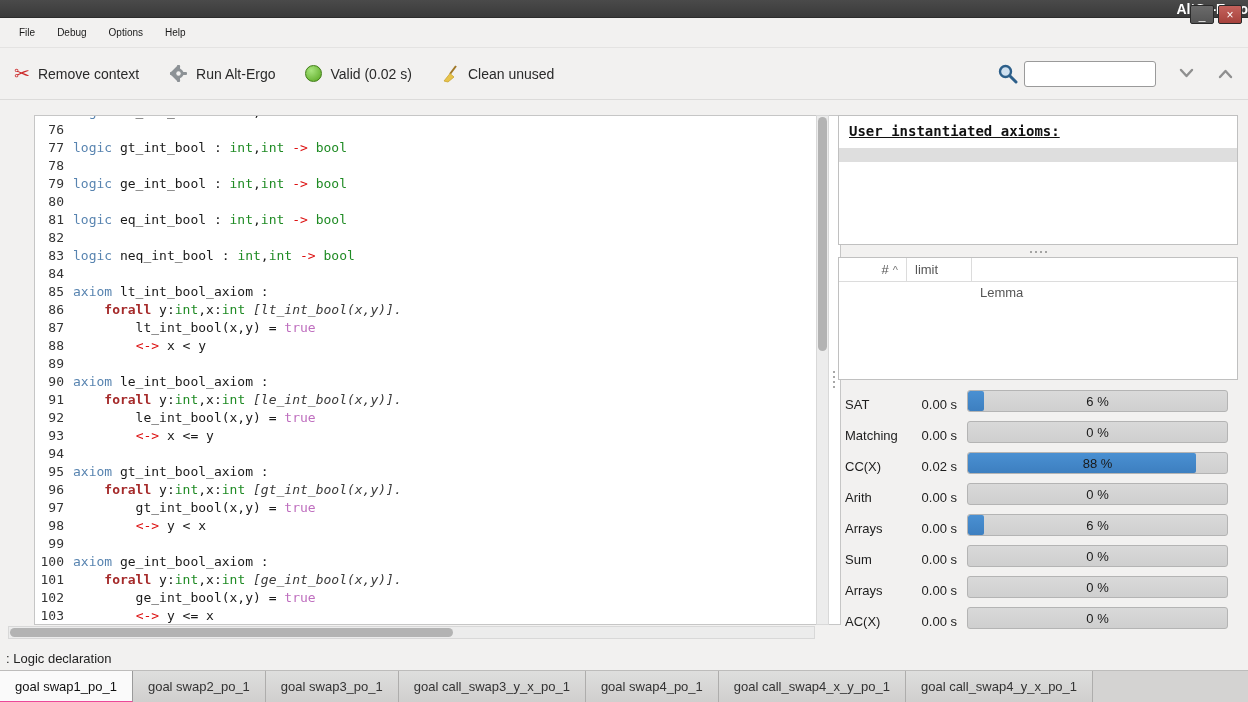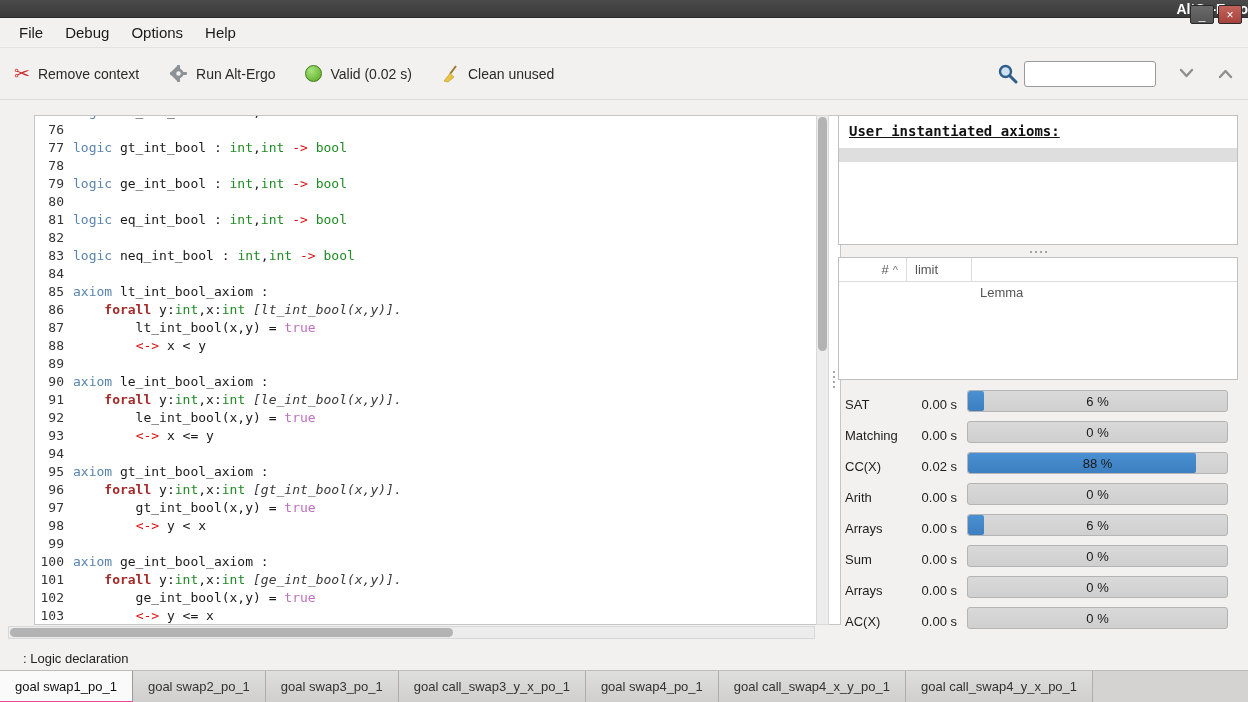--- a/index.html
+++ b/index.html
@@ -9,21 +9,21 @@
   
   .titlebar { height:18px; background:linear-gradient(#4a4a4a,#3a3a3a); display:flex; align-items:center; justify-content:flex-end; position:relative; border-bottom:1px solid #2c2c2c; }
   .titlebar .title { color:#fff; font-weight:bold; font-size:14px; }
   .winbtns { position:absolute; right:6px; top:5px; display:flex; gap:4px; }
   .winbtn { width:24px; height:19px; border-radius:2px; font-size:12px; display:flex; align-items:center; justify-content:center; color:#eee; border:1px solid #2a2a2a; }
   .winbtn.min { background:linear-gradient(#6a6a6a,#555); }
   .winbtn.close { background:linear-gradient(#c4625c,#a6423c); color:#fff; }
 
   
   .menubar { height:30px; background:#f2f1f0; display:flex; align-items:center; padding-left:8px; border-bottom:1px solid #e4e3e2; }
-  .menu-item { padding:0 11px; font-size:15px; color:#1a1a1a; line-height:29px; cursor:default; }
+  .menu-item { padding:0 11px; font-size:10px; color:#1a1a1a; line-height:29px; cursor:default; }
 
   
   .toolbar { height:52px; background:#f2f1f0; display:flex; align-items:center; padding:0 14px; border-bottom:1px solid #dcdbda; }
   .tbtn { background:transparent; border:0; display:flex; align-items:center; gap:8px; font-size:14px; color:#2a2a2a; margin-right:30px; font-family:"Liberation Sans", sans-serif; }
   .icon { display:inline-flex; align-items:center; justify-content:center; }
   .scissors { color:#cc2a2a; font-size:19px; }
   .valid-circle { width:17px; height:17px; border-radius:50%; background:radial-gradient(circle at 35% 30%, #a8e57e, #57a51f); border:1px solid #3f7d15; }
   .tool-spacer { flex:1; }
   .search-input { width:132px; height:26px; border:1px solid #9a9a9a; border-radius:3px; background:#fff; padding:0 6px; font-size:13px; margin-left:6px; font-family:"Liberation Sans", sans-serif; }
   .nav-ico { margin-left:22px; }
@@ -72,21 +72,21 @@
   
   .stats { position:absolute; top:278px; left:0; width:400px; display:flex; flex-direction:column; gap:9px; }
   .stat-row { display:flex; align-items:flex-end; height:22px; padding-left:7px; }
   .stat-label { flex:0 0 64px; font-size:13px; color:#1d1d1d; }
   .stat-time { flex:0 0 48px; text-align:right; font-size:13px; color:#1d1d1d; }
   .pbar { flex:1; height:22px; margin:0 10px; background:linear-gradient(#d9d9d9,#cfcfcf); border:1px solid #b4b4b4; border-radius:3px; position:relative; overflow:hidden; }
   .pfill { position:absolute; left:0; top:0; bottom:0; background:linear-gradient(#62a3de,#3d7fc0); border-radius:2px; }
   .ptext { position:absolute; left:0; right:0; top:0; bottom:0; display:flex; align-items:center; justify-content:center; font-size:13px; color:#1a1a1a; }
 
   
-  .statusbar { position:absolute; left:0; right:0; top:646px; height:24px; background:#f2f1f0; font-size:13px; color:#222; display:flex; align-items:center; padding-left:23px; }
+  .statusbar { position:absolute; left:0; right:0; top:646px; height:24px; background:#f2f1f0; font-size:13px; color:#222; display:flex; align-items:center; padding-left:6px; }
 
   
   .tabsbar { position:absolute; left:0; right:0; top:670px; height:32px; background:#d4d3d2; border-top:1px solid #bdbcbb; display:flex; align-items:stretch; }
   .tab { padding:0 15px; font-size:13px; color:#333; display:flex; align-items:center; background:linear-gradient(#dededd,#d0cfce); border-right:1px solid #aeadac; white-space:nowrap; }
   .tab.active { background:#fafafa; color:#111; border-bottom:1px solid #ec4899; border-right:1px solid #9a9a9a; }
 </style>
 </head>
 <body>
 
 <div class="app">

